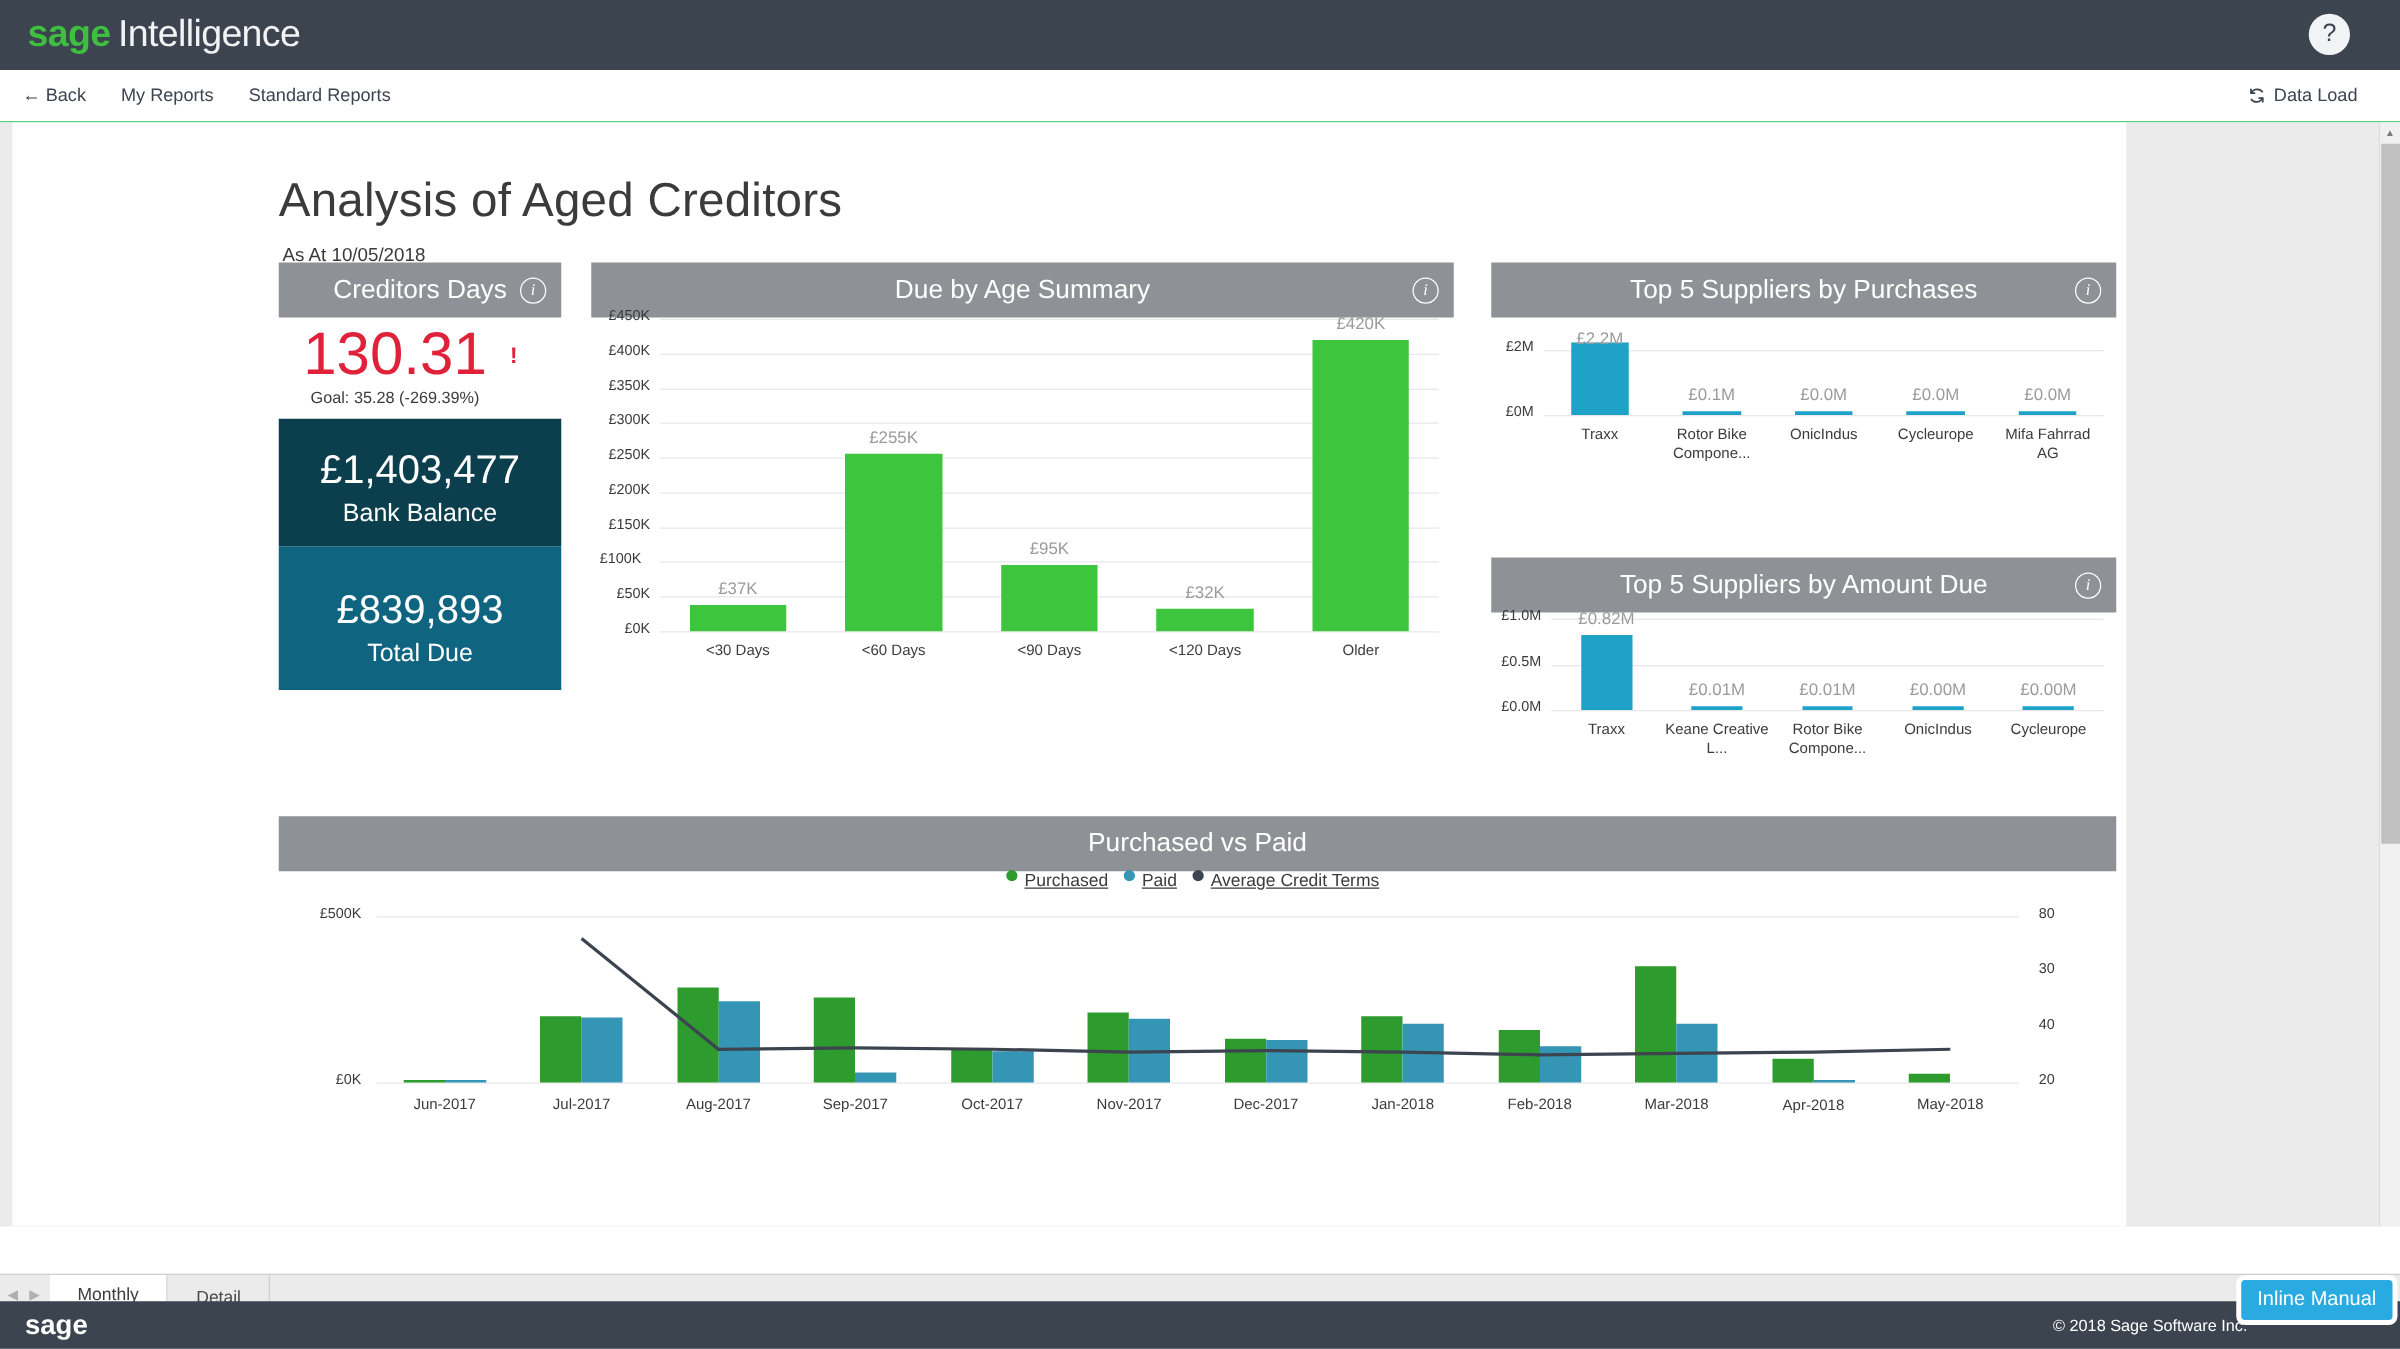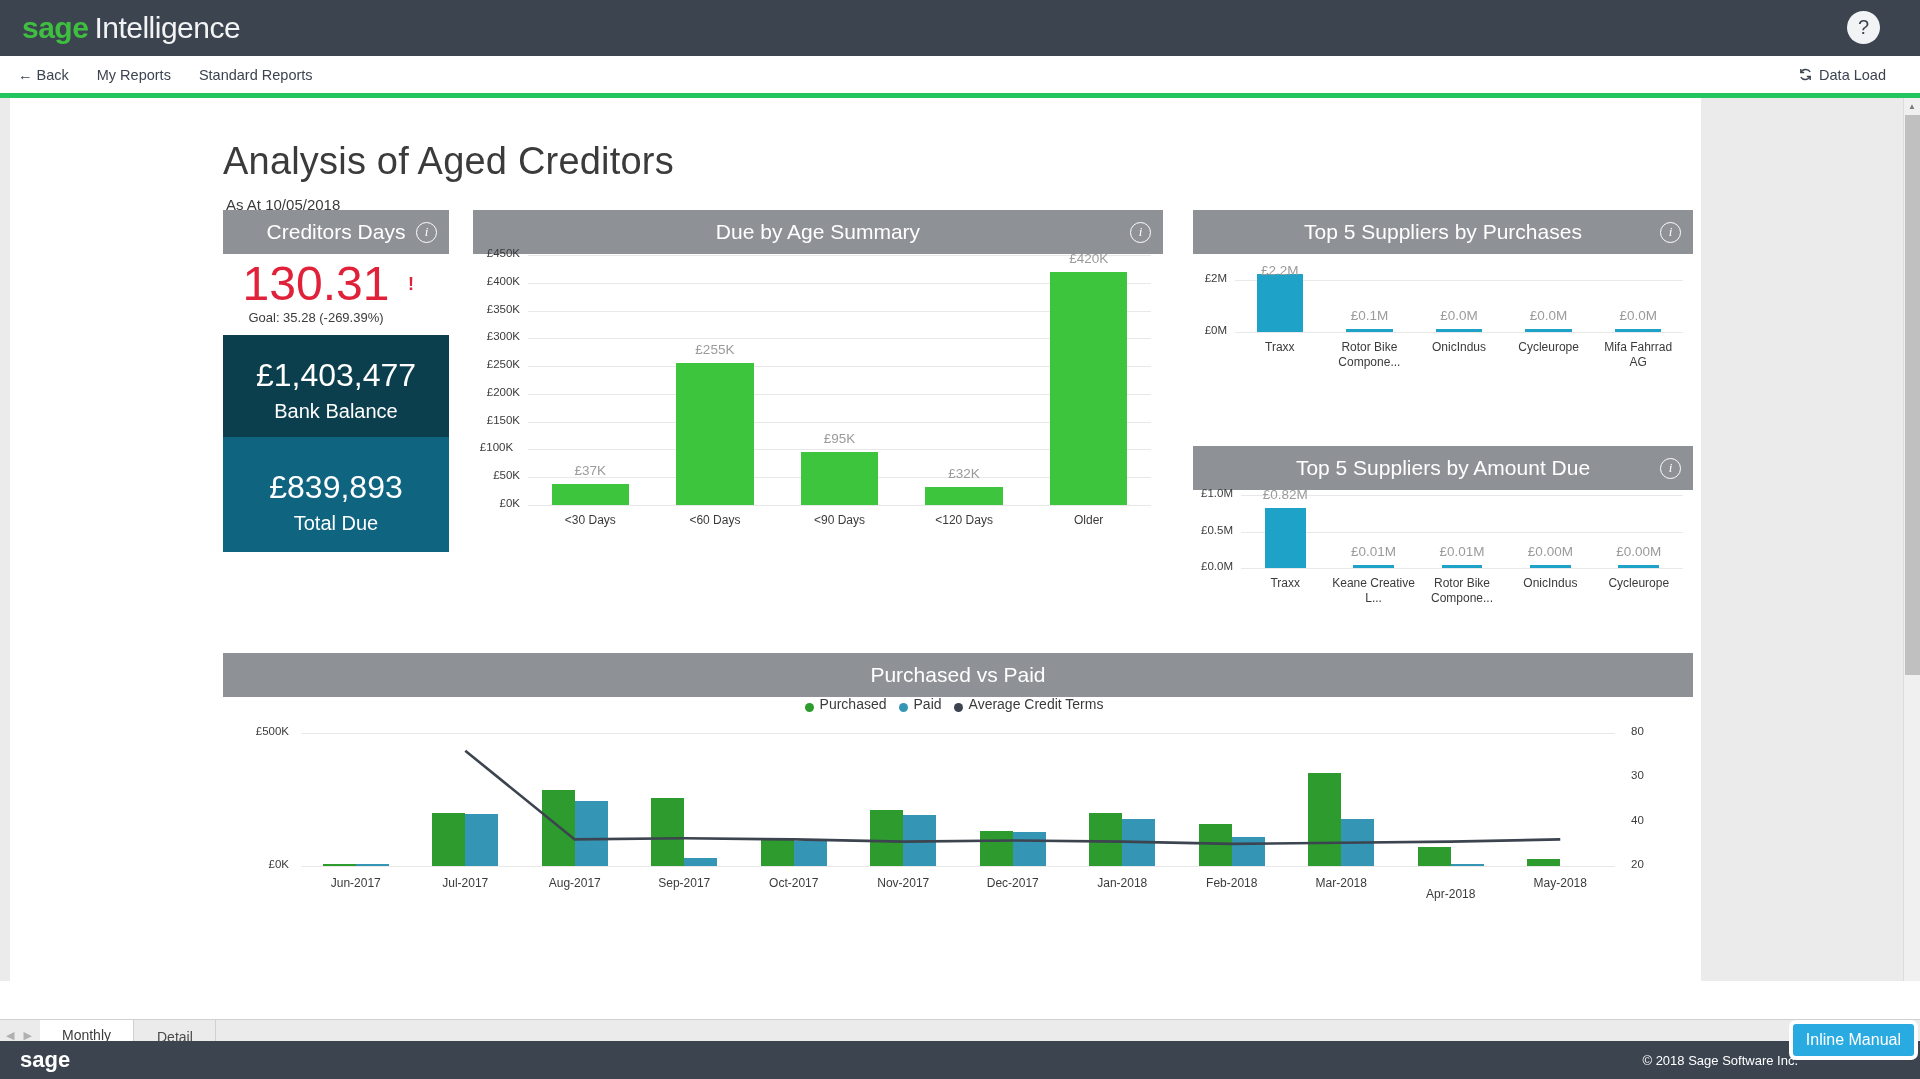--- a/index.html
+++ b/index.html
@@ -20,21 +20,21 @@
   .help-btn {
     position: absolute; right: 40px; top: 11px;
     width: 33px; height: 33px; border-radius: 50%;
     background: #f2f3f4; color: #3c4450;
     font-size: 20px; display: flex; align-items: center; justify-content: center;
     cursor: pointer;
   }
 
   
   .navbar {
-    height: 42px; background: #ffffff; border-bottom: 5px solid #22c55e;
+    height: 42px; background: #ffffff; border-bottom: 1px solid #22c55e;
     display: flex; align-items: center; position: relative;
     font-size: 14.5px; color: #3c4450;
   }
   .navbar .nav-item { margin-left: 28px; cursor: pointer; white-space: nowrap; }
   .navbar .nav-item:first-child { margin-left: 18px; }
   .dataload {
     position: absolute; right: 34px; display: flex; align-items: center;
     gap: 6px; cursor: pointer;
   }
 
@@ -128,21 +128,21 @@
   .bar-lbl {
     position: absolute; font-size: 13.5px; color: #9b9b9b;
     text-align: center; white-space: nowrap;
   }
 
   
   .legend {
     position: absolute; display: flex; align-items: center;
     gap: 4px; font-size: 14px; color: #3b3b3b;
   }
-  .legend .ent { display: flex; align-items: flex-end; gap: 6px; margin-right: 8px; }
+  .legend .ent { display: flex; align-items: flex-start; gap: 6px; margin-right: 8px; text-decoration: underline; }
   .dot { width: 9px; height: 9px; border-radius: 50%; display: inline-block; }
 
   
   .tabstrip {
     position: absolute; left: 0; bottom: 0; width: 1920px; height: 60px;
     background: #ebebeb; border-top: 1px solid #d0d0d0;
   }
   .tabnav {
     position: absolute; left: 6px; top: 9px; display: flex; gap: 9px;
     color: #b0b0b0; font-size: 11px;
@@ -374,21 +374,21 @@
             <div class="cat-lbl" style="left: 78px; top: 153px; width: 109.5px;">Jun-2017</div>
             <div class="cat-lbl" style="left: 187.5px; top: 153px; width: 109.5px;">Jul-2017</div>
             <div class="cat-lbl" style="left: 297px; top: 153px; width: 109.5px;">Aug-2017</div>
             <div class="cat-lbl" style="left: 406.5px; top: 153px; width: 109.5px;">Sep-2017</div>
             <div class="cat-lbl" style="left: 516px; top: 153px; width: 109.5px;">Oct-2017</div>
             <div class="cat-lbl" style="left: 625.5px; top: 153px; width: 109.5px;">Nov-2017</div>
             <div class="cat-lbl" style="left: 735px; top: 153px; width: 109.5px;">Dec-2017</div>
             <div class="cat-lbl" style="left: 844.5px; top: 153px; width: 109.5px;">Jan-2018</div>
             <div class="cat-lbl" style="left: 954px; top: 153px; width: 109.5px;">Feb-2018</div>
             <div class="cat-lbl" style="left: 1063.5px; top: 153px; width: 109.5px;">Mar-2018</div>
-            <div class="cat-lbl" style="left: 1173px; top: 164px; width: 109.5px;">Apr-2018</div>
+            <div class="cat-lbl" style="left: 1173px; top: 154px; width: 109.5px;">Apr-2018</div>
             <div class="cat-lbl" style="left: 1282.5px; top: 153px; width: 109.5px;">May-2018</div>
             <svg width="1470" height="185" style="position: absolute; left: 0px; top: 0px;">
               <path d="M242.25 27.733333333333334 L351.75 116.4 L461.25 115.29166666666666 L570.75 116.4 L680.25 118.61666666666667 L789.75 117.50833333333333 L899.25 118.61666666666667 L1008.75 120.83333333333334 L1118.25 119.725 L1227.75 118.61666666666667 L1337.25 116.4" fill="none" stroke="#3c4450" stroke-width="2.6"></path>
             </svg>
           </div>
 
       </div>
     </div>
   </div>
 

